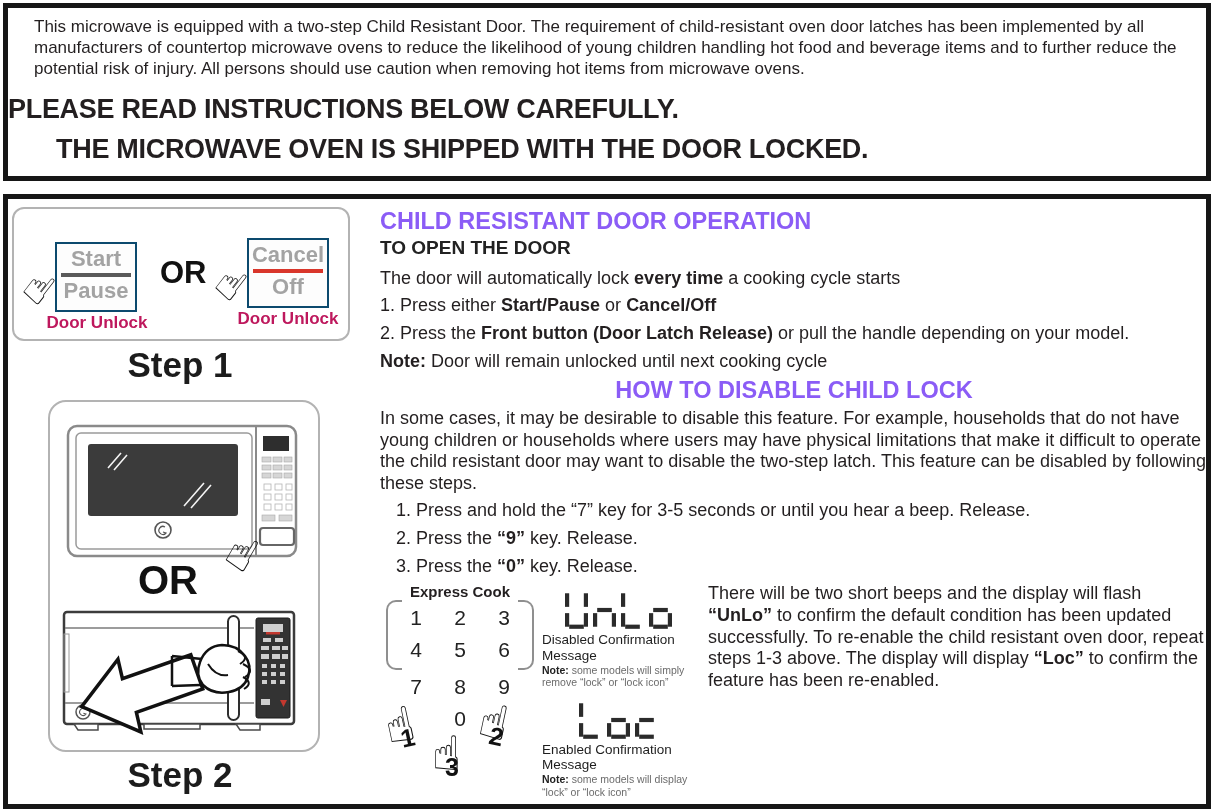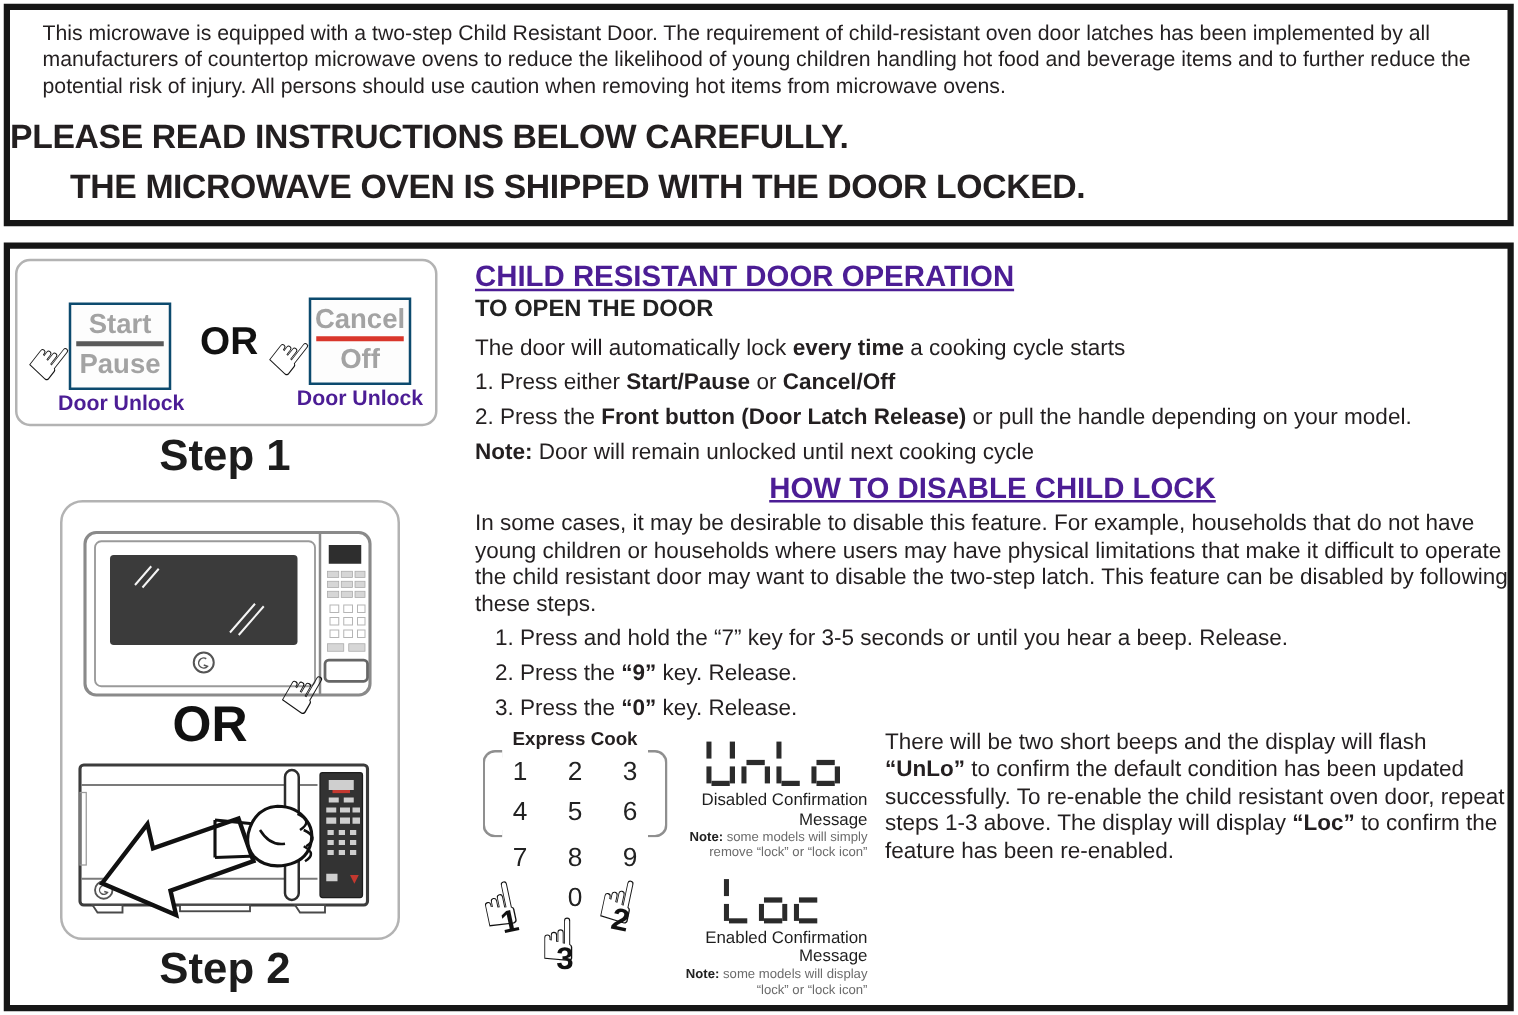--- a/index.html
+++ b/index.html
@@ -11,51 +11,51 @@
   .warn{font-size:27px;font-weight:bold;letter-spacing:-0.3px;}
   .warn1{margin-top:15px;} .warn2{margin-top:9px;padding-left:48px;}
   
   #mainBox{left:3px;top:194px;width:1208px;height:615px;overflow:hidden;}
   
   .rounded{position:absolute;box-sizing:border-box;border:2px solid #b3b3b3;border-radius:12px;background:#fff;}
   #step1Panel{left:4px;top:8px;width:338px;height:134px;}
   .key-btn{position:absolute;width:82px;height:70px;border:2px solid #0c4a6e;background:#fdfdfd;text-align:center;color:#a3a3a3;font-weight:bold;font-size:22px;line-height:1.1;padding-top:3px;box-sizing:border-box;}
   .kdiv{height:4px;width:70px;margin:2px auto;}
   .kdiv-gray{background:#5a5a5a;} .kdiv-red{background:#d9362b;}
-  .door-unlock{position:absolute;width:150px;text-align:center;font-weight:bold;font-size:17px;color:#4c1d95;}
+  .door-unlock{position:absolute;width:150px;text-align:center;font-weight:bold;font-size:17px;color:#be185d;}
   .hand{font-family:"DejaVu Sans",sans-serif;color:#111;line-height:1;}
   .s1-hand{position:absolute;font-size:42px;transform:rotate(38deg);}
   .or-mid{position:absolute;font-weight:bold;font-size:31px;color:#111;}
   .step-label{position:absolute;font-weight:bold;font-size:35px;color:#1c1c1c;text-align:center;width:240px;}
   #step2Panel{left:40px;top:201px;width:272px;height:352px;border-radius:18px;}
   .mw-svg{position:absolute;}
   #mw1Hand{position:absolute;left:178px;top:128px;font-size:46px;transform:rotate(30deg);}
   #orStep2{left:88px;top:156px;font-size:40px;}
   
   #rightCol{position:absolute;left:372px;top:10px;width:828px;}
-  h1.sec{font-size:23.5px;font-weight:bold;margin:0;line-height:1.1;color:#4c1d95;text-decoration:underline;}
+  h1.sec{font-size:23.5px;font-weight:bold;margin:0;line-height:1.1;color:#8b5cf6;}
   h2.sub{font-size:19px;font-weight:bold;margin:3px 0 9px;line-height:1.1;color:#222;}
   p.body{font-size:18px;line-height:1.2;margin:0 0 6px;}
   .note-line{margin-left:30px;}
   .sec-gap{margin-top:46px;text-align:center;}
   .dis-step{font-size:18px;line-height:1.15;margin:0 0 7px 16px;}
   
   .bottom-row{display:flex;margin-top:4px;}
   #keypadCol{width:162px;position:relative;height:188px;}
   .kp-title{font-weight:bold;font-size:15px;text-align:center;width:132px;margin-left:14px;}
   .kp-grid{position:relative;width:132px;margin-left:14px;margin-top:2px;}
   .kp-row{display:flex;height:32px;}
   .kp-key{width:44px;text-align:center;font-size:21px;color:#222;line-height:32px;}
   .bracket{position:absolute;width:16px;height:70px;top:-2px;border:2px solid #8f8f8f;box-sizing:border-box;}
   .bracket-l{left:-8px;border-right:none;border-radius:10px 0 0 10px;}
   .bracket-r{right:-8px;border-left:none;border-radius:0 10px 10px 0;}
   .kp-hand{position:absolute;width:46px;height:60px;}
   .kp-hand .hand{font-size:48px;display:block;}
   .kp-hand-num{position:absolute;left:13px;top:24px;font-size:25px;font-weight:bold;color:#111;}
-  #displayCol{width:152px;text-align:right;}
+  #displayCol{width:152px;text-align:left;}
   .seg-display{display:flex;justify-content:center;gap:5px;margin-top:8px;}
   .seg-glyph{width:23px;height:38px;}
   .disp-caption{font-size:13.5px;line-height:1.12;margin-top:3px;color:#1e1e1e;}
   .disp-note{font-size:10.5px;line-height:1.2;color:#6b6b6b;margin-top:1px;}
   .disp-note b{color:#222;}
   #resultCol{flex:1;padding-left:14px;font-size:18px;line-height:1.2;}
 </style>
 </head>
 <body>
 

